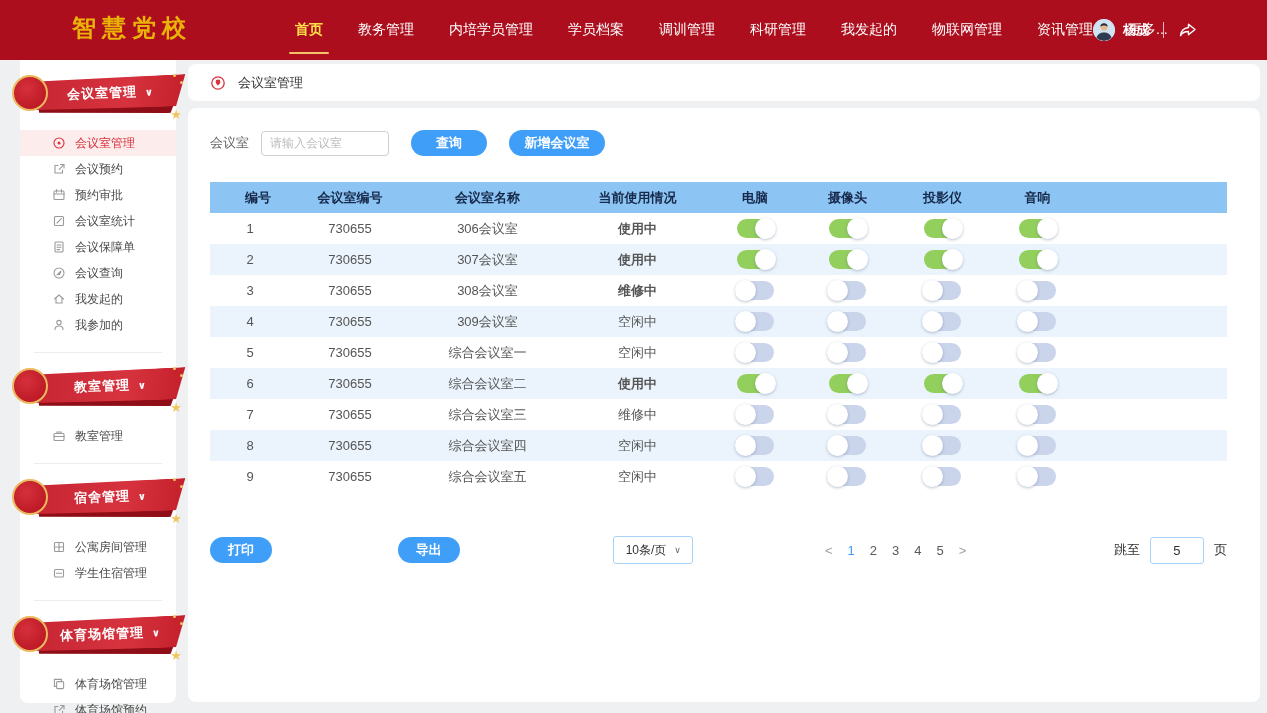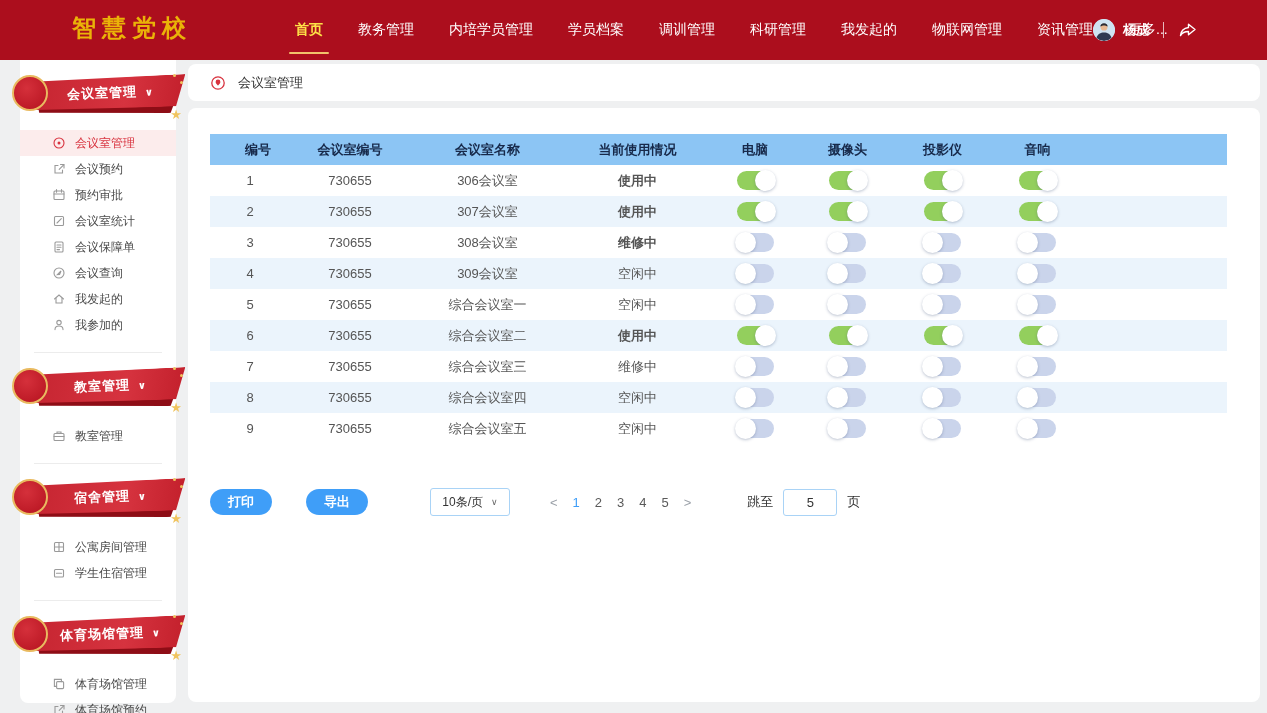--- a/index.html
+++ b/index.html
@@ -68,21 +68,21 @@
   .st-default { color:#555; }
 
   .toggle { display:inline-block; width:37px; height:19px; border-radius:10px; position:relative; vertical-align:middle; cursor:pointer; }
   .toggle.on { background:#93CF5D; }
   .toggle.off { background:#CAD4EB; }
   .toggle .knob { position:absolute; top:-1px; width:21px; height:21px; border-radius:50%; background:#fff;
      box-shadow:0 1px 3px rgba(60,80,120,.35); }
   .toggle.on .knob { right:-2px; }
   .toggle.off .knob { left:-2px; }
 
-  .footer-row { display:flex; align-items:center; justify-content:flex-start; margin-top:44px; gap:16px; }
+  .footer-row { display:flex; align-items:center; justify-content:space-between; margin-top:44px; gap:16px; }
   .pill.print { width:62px; } .pill.export { width:62px; margin-left:18px; }
   .pagesize { width:80px; height:28px; border:1px solid #A9D3F6; border-radius:3px; margin-left:46px;
      display:flex; align-items:center; justify-content:center; gap:8px; font-size:12px; color:#333; cursor:pointer; }
   .pagesize .chev { font-size:9px; color:#666; }
   .pagination { display:flex; align-items:center; gap:15px; margin-left:24px; font-size:13px; color:#5a5a5a; }
   .pg-arrow { color:#9aa0a8; cursor:pointer; font-size:13px; }
   .pg-num { cursor:pointer; }
   .pg-num.current { color:#3F9EF8; }
   .jump { display:flex; align-items:center; margin-left:40px; font-size:13px; color:#333; }
   .jump-input { width:54px; height:27px; border:1px solid #A9D3F6; border-radius:3px; text-align:center; font-size:13px; color:#333;
@@ -301,20 +301,26 @@
   <span class="crumb-ic">
     <svg viewBox="0 0 16 16" width="16" height="16">
       <circle cx="8" cy="8" r="6.2" fill="none" stroke="currentColor" stroke-width="1.3"></circle>
       <path d="M8 4.6a2.4 2.4 0 0 1 2.4 2.4c0 1.5-2.4 3.6-2.4 3.6S5.6 8.5 5.6 7A2.4 2.4 0 0 1 8 4.6z" fill="currentColor"></path>
     </svg>
   </span>
   <span class="crumb-label">会议室管理</span>
 </div>
 
 <main class="content-card">
+  <div class="filter-row">
+    <span class="filter-label">会议室</span>
+    <input class="filter-input" type="text" placeholder="请输入会议室" style="">
+    <button class="pill search">查询</button>
+    <button class="pill add">新增会议室</button>
+  </div>
 
   <table class="mtg">
     <thead>
         <tr id="table-head">
           <th style="width: 80px; padding-left: 16px;">编号</th>
           <th style="width: 120px;">会议室编号</th>
           <th style="width: 155px;">会议室名称</th>
           <th style="width: 145px;">当前使用情况</th>
           <th style="width: 90px;">电脑</th>
           <th style="width: 95px;">摄像头</th>

